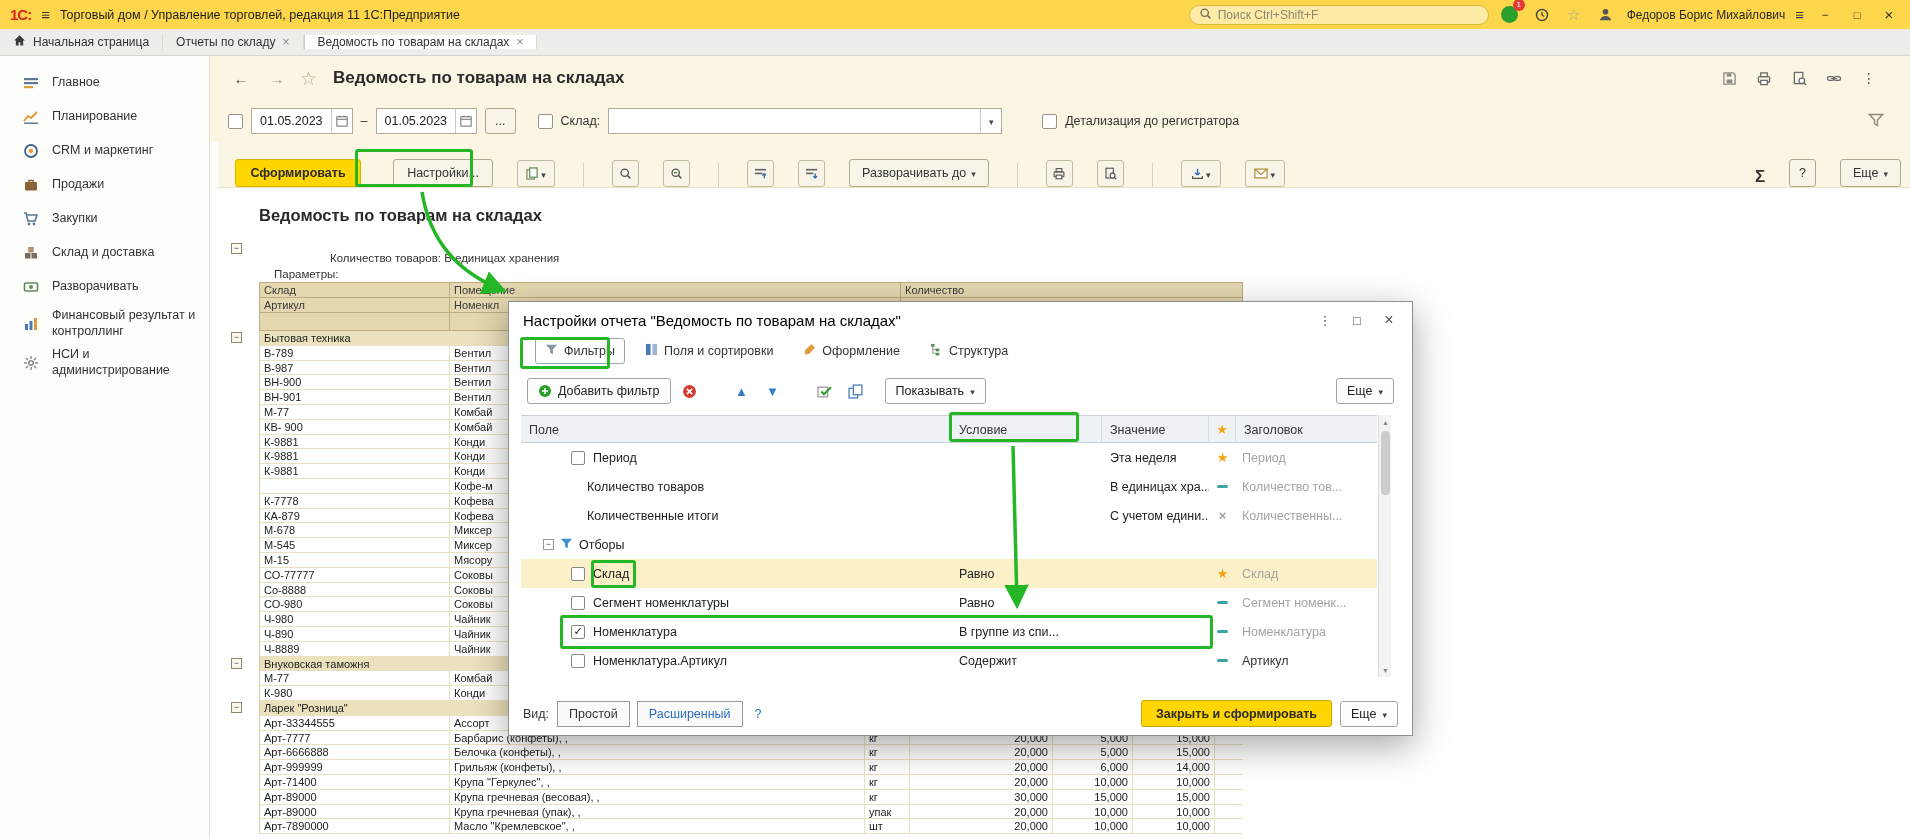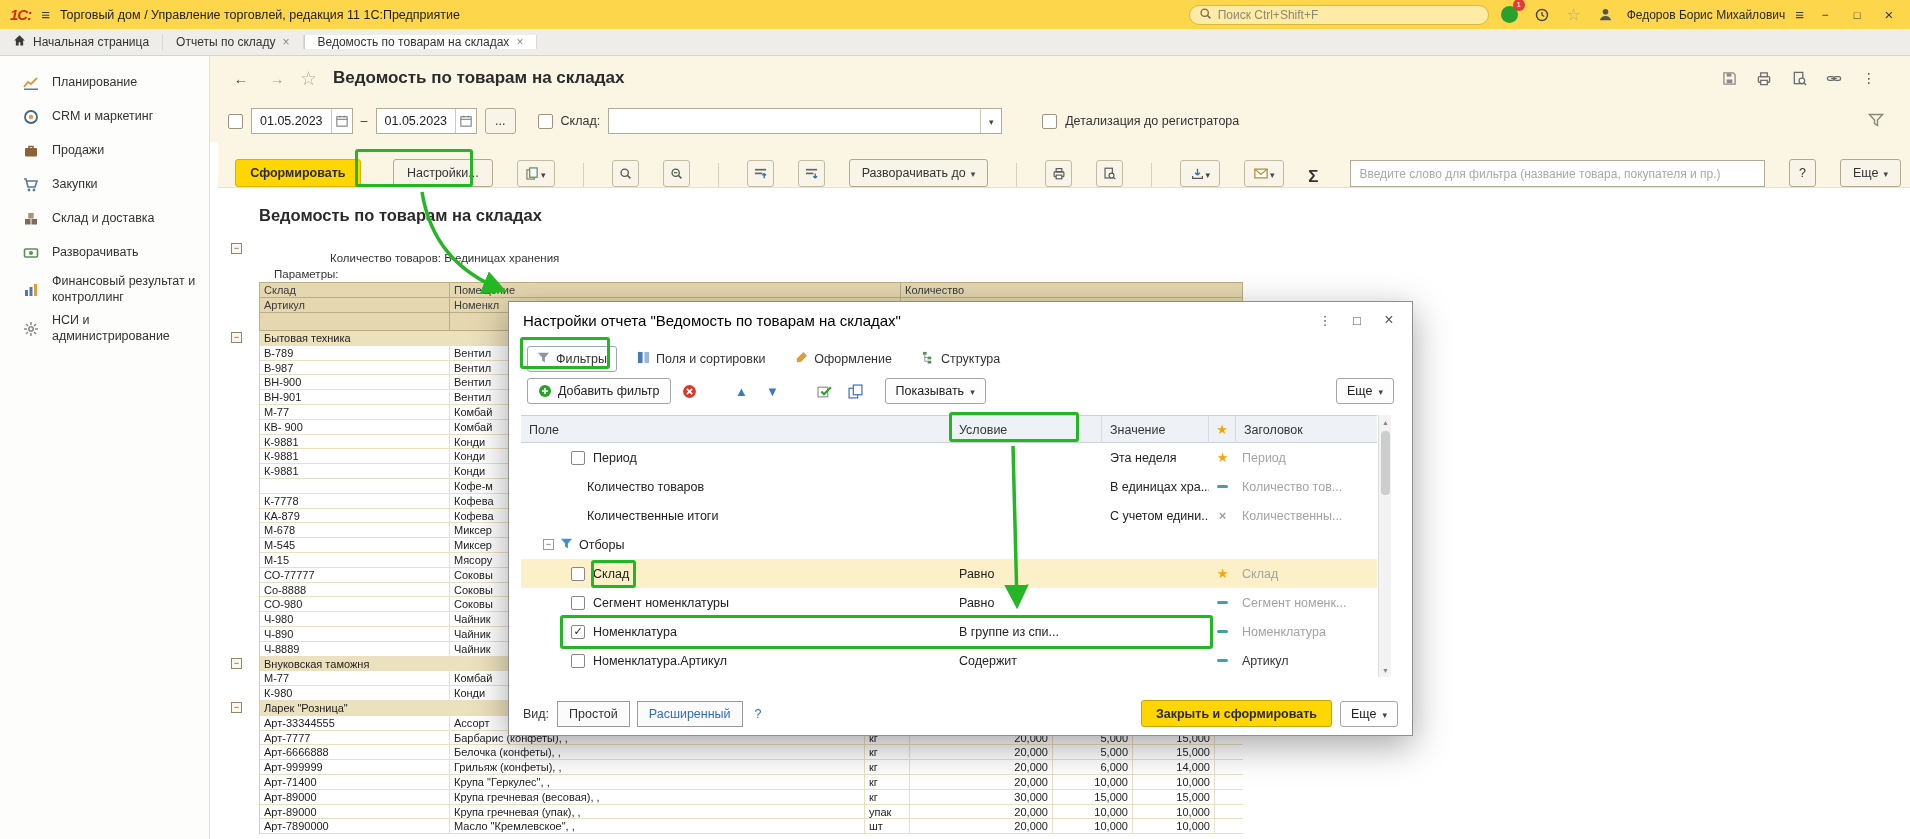--- a/index.html
+++ b/index.html
@@ -1,20 +1,20 @@
 <!DOCTYPE html>
 <html><head>
 <meta charset="utf-8">
 <style>
 *{margin:0;padding:0;box-sizing:border-box}
 html,body{width:1910px;height:839px;overflow:hidden}
 body{font-family:"Liberation Sans","DejaVu Sans",sans-serif;background:#fff;position:relative;font-size:12.5px;color:#333}
 
 .topbar{position:absolute;left:0;top:0;width:1910px;height:29px;background:#fdd64b;display:flex;align-items:center;padding:0 10px;gap:10px;z-index:5}
-.logo1c{color:#d6281e;font-weight:bold;font-size:15px;font-style:italic;letter-spacing:-1px}
+.logo1c{color:#d6281e;font-weight:bold;font-size:15px;letter-spacing:-1px}
 .burger{font-size:15px;color:#3a3a3a;cursor:pointer}
 .apptitle{font-size:12.5px;color:#1d1d1d;white-space:nowrap}
 .tbspacer{flex:1}
 .gsearch{display:flex;align-items:center;gap:6px;width:300px;height:20px;border:1px solid #d9b93c;border-radius:10px;background:rgba(255,255,255,.5);padding:0 9px}
 .gsearch input{border:none;outline:none;background:transparent;font-size:12px;color:#444;width:100%;font-family:inherit}
 .gsearch input::placeholder{color:#8a8a74}
 .tbicon{width:22px;height:22px;display:flex;align-items:center;justify-content:center;position:relative;color:#444}
 .notif{width:17px;height:17px;border-radius:50%;background:#2ca02c;position:relative}
 .notifbadge{position:absolute;right:-4px;top:-5px;min-width:12px;height:12px;border-radius:6px;background:#e53935;color:#fff;font-size:8px;line-height:12px;text-align:center;padding:0 2px}
 .username{font-size:12px;color:#2a2a2a;white-space:nowrap}
@@ -86,21 +86,21 @@
 .c-num3{width:82px;text-align:right}
 
 .dialog{position:absolute;left:508px;top:301px;width:905px;height:435px;background:#fff;border:1px solid #8f8f8f;box-shadow:0 10px 34px rgba(0,0,0,.35);z-index:10}
 .dtitlebar{position:absolute;left:0;top:0;width:100%;height:36px;display:flex;align-items:center;padding:0 14px;gap:8px}
 .dtitle{font-size:15px;color:#000;white-space:nowrap}
 .dwbtns{margin-left:auto;display:flex;align-items:center;gap:14px;color:#555}
 .dwb{width:18px;height:18px;display:flex;align-items:center;justify-content:center;cursor:pointer;font-size:13px}
 .d-more::after{content:"\22EE"}
 .d-max::after{content:"\25A1"}
 .d-close::after{content:"\00D7";font-size:16px}
-.dtabs{position:absolute;left:0;top:36px;width:100%;height:34px;display:flex;align-items:flex-end;padding:0 18px;gap:10px}
+.dtabs{position:absolute;left:8px;top:36px;width:100%;height:34px;display:flex;align-items:flex-start;padding:0 18px;gap:10px}
 .dtab{display:flex;align-items:center;gap:6px;padding:4px 9px;font-size:12.5px;color:#333;cursor:pointer;border:1px solid transparent;border-radius:3px;white-space:nowrap}
 .dtab.active{border-color:#9aa7b5;background:#fff}
 .dtoolbar{position:absolute;left:0;top:70px;width:100%;height:38px;display:flex;align-items:center;padding:0 18px;gap:7px}
 .dbtn{height:26px;border:1px solid #a5a5a5;background:#fdfdfd;border-radius:3px;font-size:12.5px;padding:0 10px;display:inline-flex;align-items:center;gap:6px;color:#222;cursor:pointer;white-space:nowrap}
 .dico{width:24px;height:24px;display:flex;align-items:center;justify-content:center;cursor:pointer}
 .bluearrow{color:#3a7bc8;font-size:13px}
 .dgrid{position:absolute;left:12px;top:113px;width:870px;height:262px}
 .dghead{position:absolute;left:0;top:0;width:856px;height:28px;background:#eef2f7;border-top:1px solid #c9d0d8;border-bottom:1px solid #c9d0d8}
 .dgh{position:absolute;top:0;height:27px;display:flex;align-items:center;padding-left:8px;font-size:12.5px;color:#333;border-right:1px solid #d5dbe2;overflow:hidden;white-space:nowrap}
 .drows{position:absolute;left:0;top:28px;width:856px}
@@ -191,20 +191,30 @@
     <span>Отчеты по складу</span>
     <span class="tabclose"></span>
   </div>
   <div class="tab active">
     <span>Ведомость по товарам на складах</span>
     <span class="tabclose"></span>
   </div>
 </div>
 
 <div class="sidebar">
+  <div class="sbitem">
+    <span class="sbicon">
+        <svg width="16" height="16" viewBox="0 0 16 16">
+          <rect x="1" y="3" width="14" height="2.2" fill="#5a7a99"></rect>
+          <rect x="1" y="7" width="14" height="2.2" fill="#5a7a99"></rect>
+          <rect x="1" y="11" width="9" height="2.2" fill="#e09b3d"></rect>
+        </svg>
+      </span>
+    <span class="lbl">Главное</span>
+  </div>
   <div class="sbitem">
     <span class="sbicon">
         <svg width="16" height="16" viewBox="0 0 16 16">
           <polyline points="1,12 5,7 8,9 14,3" fill="none" stroke="#e09b3d" stroke-width="2"></polyline>
           <rect x="1" y="13.5" width="14" height="1.5" fill="#5a7a99"></rect>
         </svg>
       </span>
     <span class="lbl">Планирование</span>
   </div>
   <div class="sbitem">
@@ -425,21 +435,20 @@
         <span class="caret"></span>
       </span>
     <span class="ibtn" style="width:40px">
         <svg width="14" height="11" viewBox="0 0 16 12">
           <rect x="1" y="1" width="14" height="10" fill="#fff" stroke="#b58a2a" stroke-width="1.4"></rect>
           <path d="M1 1l7 6 7-6" fill="none" stroke="#b58a2a" stroke-width="1.4"></path>
         </svg>
         <span class="caret"></span>
       </span>
     <span class="sigma">Σ</span>
-    <input class="qfilter" style="margin-left: 8px;" placeholder="Введите слово для фильтра (название товара, покупателя и пр.)">
     <span class="barbtn" style="padding:0 9px">?</span>
     <span class="barbtn">
         <span>Еще</span>
         <span class="caret"></span>
       </span>
   </div>
 
   <div class="reportarea">
     <div class="rtitle">Ведомость по товарам на складах</div>
     <span class="minusbox" style="top:55px"></span>

